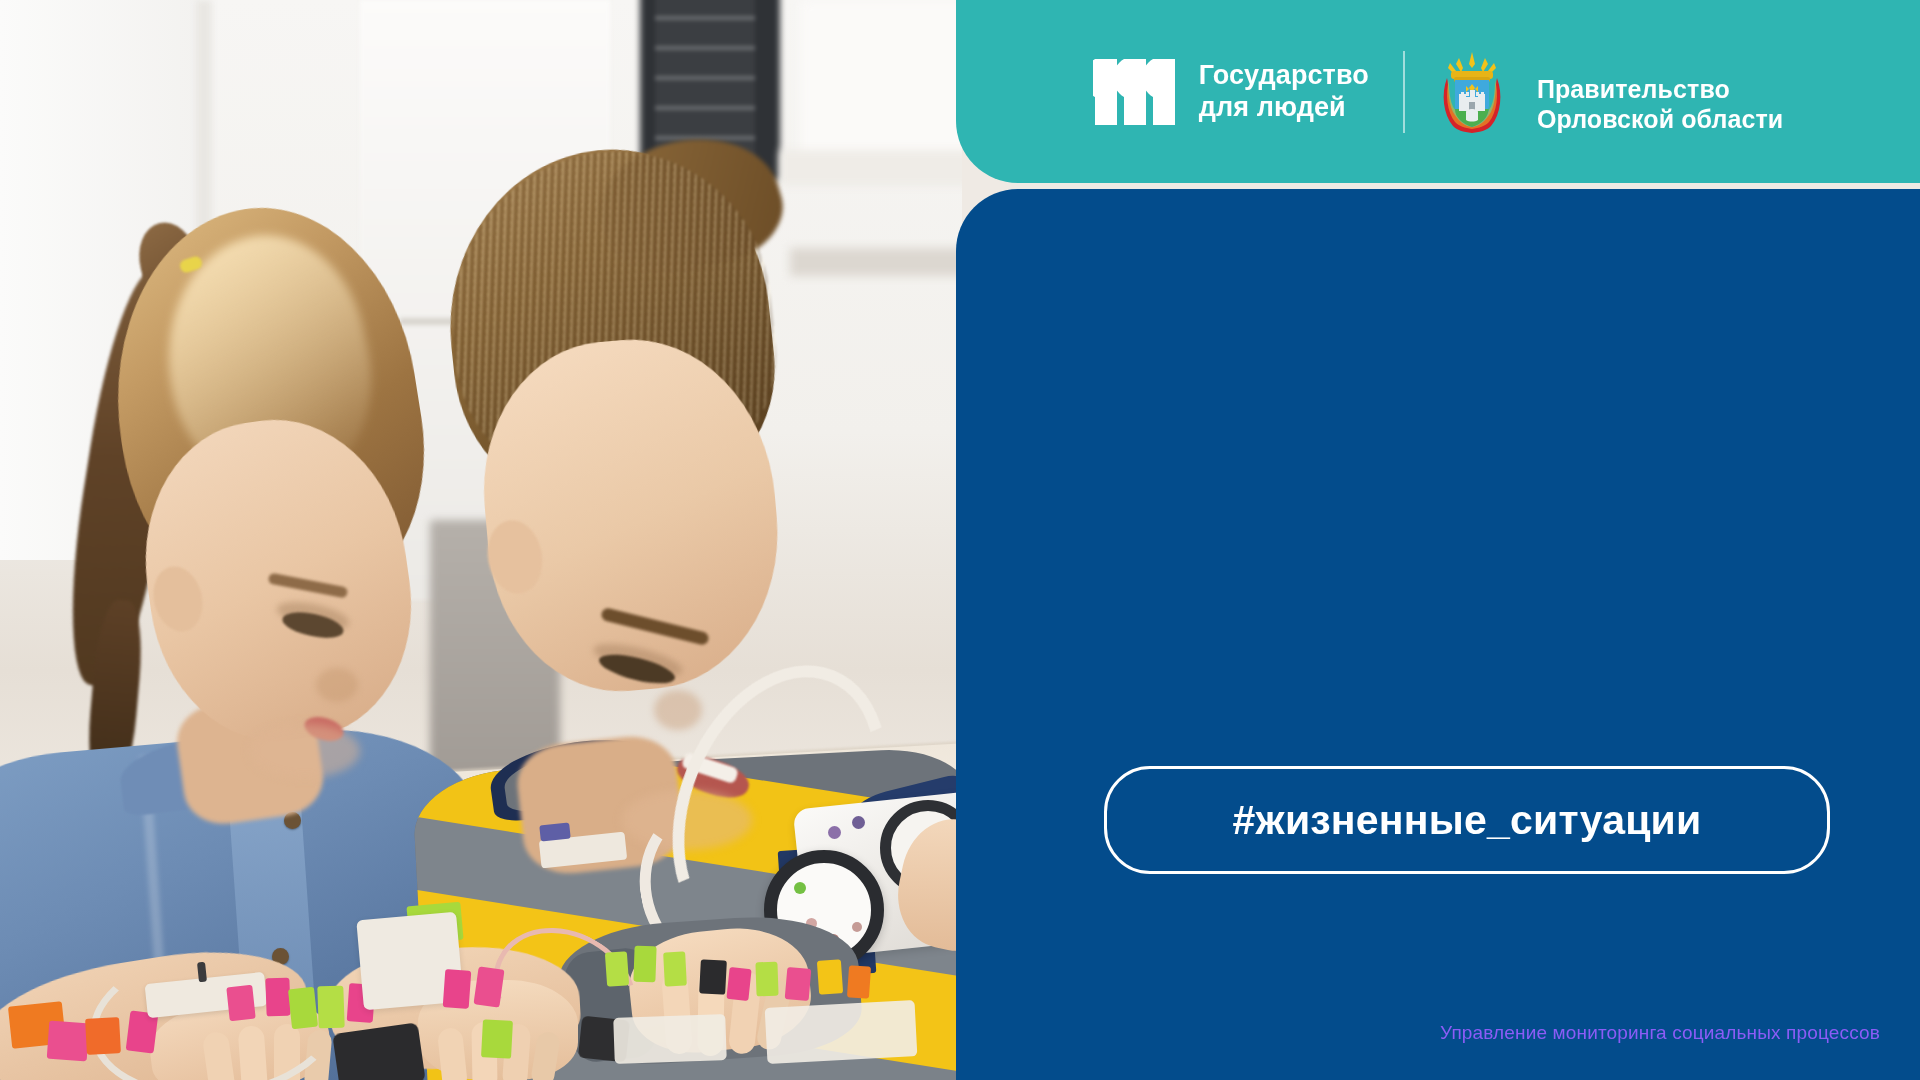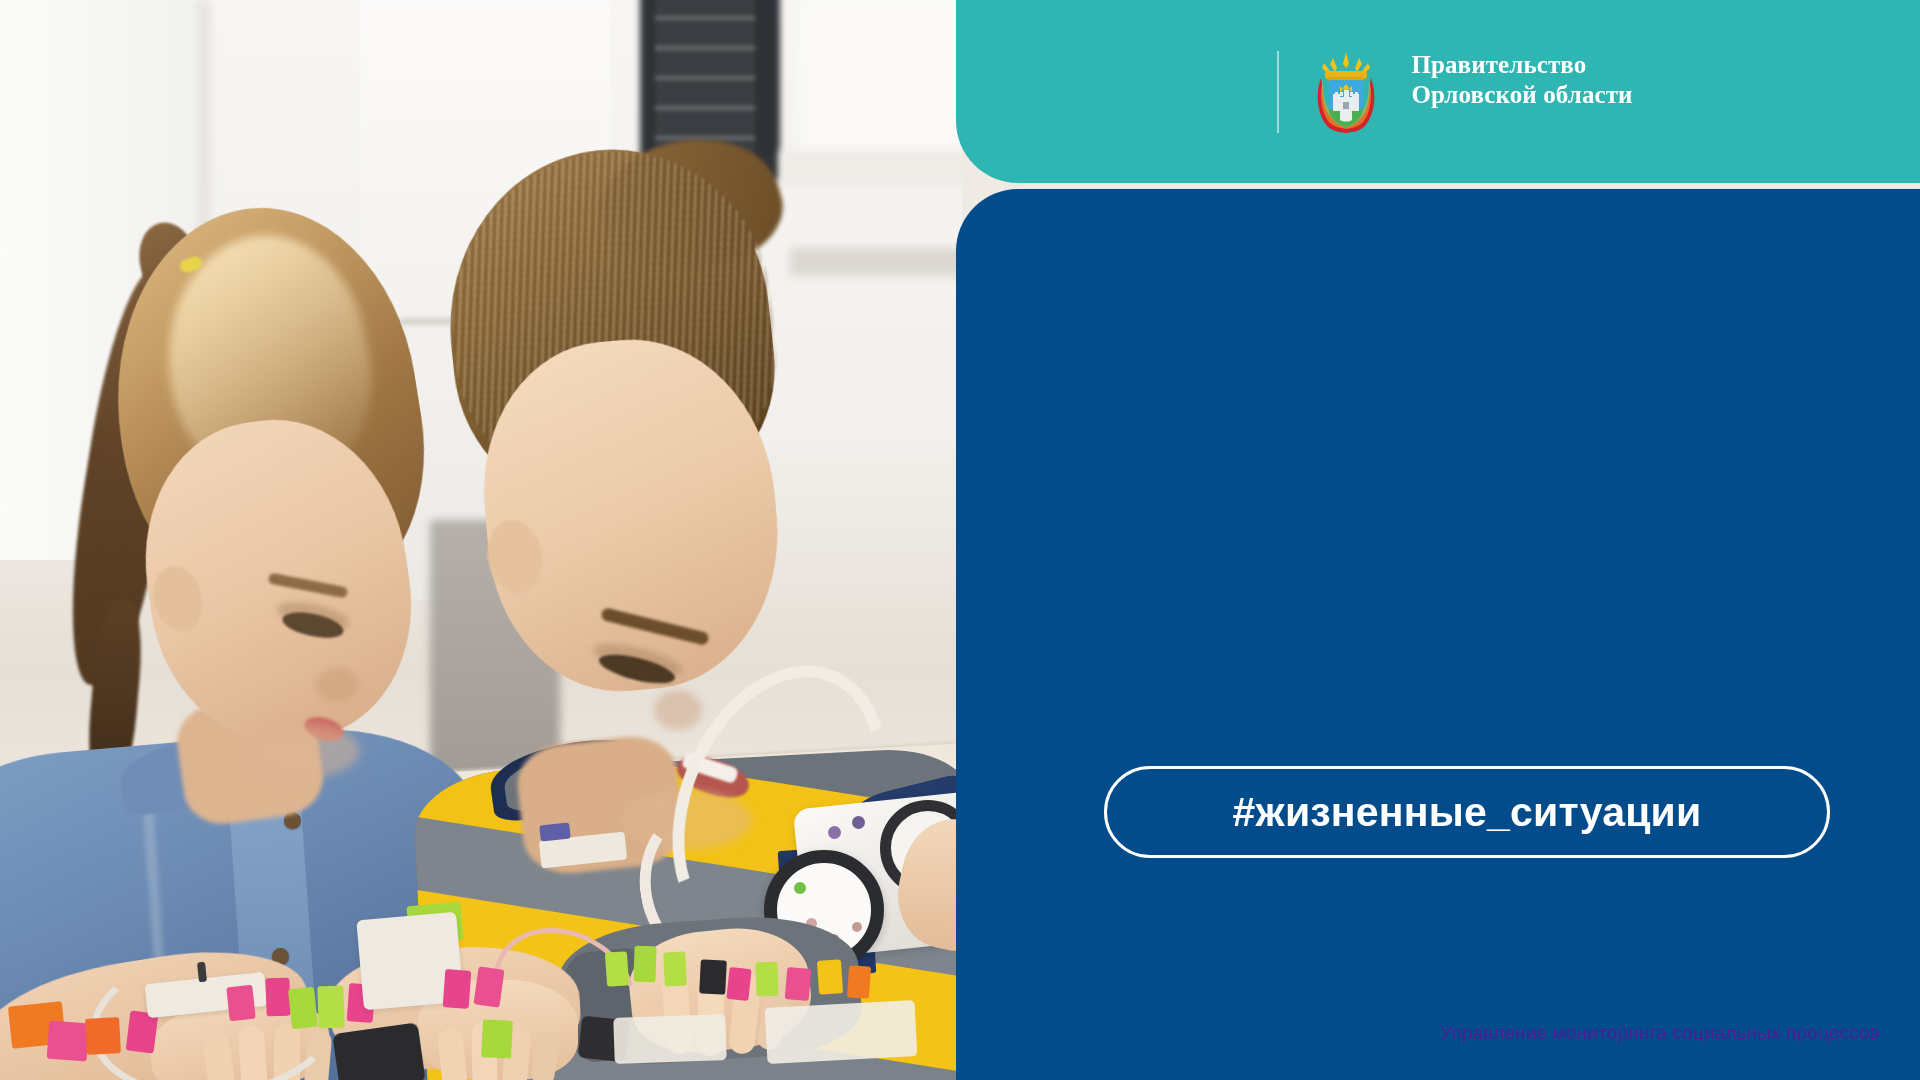--- a/index.html
+++ b/index.html
@@ -138,35 +138,35 @@
   
   .teal-panel { position:absolute; left:956px; top:0; width:964px; height:183px; background:#2fb5b2; border-bottom-left-radius:62px; }
   .blue-panel { position:absolute; left:956px; top:189px; width:964px; height:891px; background:#034c8c; border-top-left-radius:62px; }
 
   
   .hdr { position:absolute; left:956px; top:0; width:964px; height:183px; display:flex; align-items:center; justify-content:center; gap:0; }
   .brand-left { display:flex; align-items:center; gap:22px; }
   .flag-mark { position:relative; width:84px; height:70px; flex:none; }
   .brand-left-text { color:#ffffff; font-size:27px; line-height:1.18; font-weight:700; letter-spacing:.1px; white-space:pre-line; }
   .hdr-divider { width:2px; height:82px; background:rgba(255,255,255,.55); margin:0 34px; flex:none; }
-  .brand-right { display:flex; align-items:flex-start; gap:32px;font-family:Liberation Serif, serif; }
+  .brand-right { display:flex; align-items:flex-end; gap:32px; }
   .coa { position:relative; width:66px; height:84px; flex:none; }
   .brand-right-text { color:#ffffff; font-size:25px; line-height:1.2; font-weight:700; letter-spacing:.1px; white-space:pre-line; }
 
   
   .title { position:absolute; left:976px; top:382px; width:924px; text-align:center; color:#ffffff;
     font-size:57px; line-height:1.165; font-weight:400; letter-spacing:-0.3px; white-space:pre-line; }
 
   
-  .pill { position:absolute; left:1104px; top:766px; width:726px; height:92px; border:3px solid #ffffff; border-radius:46px;
+  .pill { position:absolute; left:1104px; top:766px; width:726px; height:108px; border:3px solid #ffffff; border-radius:46px;
     display:flex; align-items:center; justify-content:center; }
   .pill span { color:#ffffff; font-size:41px; font-weight:700; letter-spacing:.2px; }
 
   
-  .footer { position:absolute; left:0; right:40px; top:1022px; text-align:right; color:#4c1d95; font-size:19px; letter-spacing:.15px; }
+  .footer { position:absolute; left:0; right:40px; top:1022px; text-align:right; color:#8b5cf6; font-size:19px; letter-spacing:.15px; }
 </style>
 </head>
 <body>
 
 <div id="stage">
 
   <div class="photo-wrap">
     <div class="photo">
       <div class="bg-room"></div>
       <div class="bg-wall-left"></div>
@@ -301,20 +301,31 @@
       <div class="cmp" style="left:848px;top:966px;width:22px;height:32px;background:#ef7a21;transform:rotate(4deg);"></div>
       <div class="cmp" style="left:614px;top:1016px;width:112px;height:46px;background:#f1ece3;border-radius:5px;transform:rotate(-2deg);opacity:.9;"></div>
       <div class="cmp" style="left:766px;top:1004px;width:150px;height:56px;background:#f2ede5;border-radius:5px;transform:rotate(-3deg);opacity:.9;"></div>
     </div>
   </div>
 
   <div class="teal-panel"></div>
 
   <div class="hdr">
 
+    <div class="brand-left">
+      <div class="flag-mark">
+        <svg viewBox="0 0 84 70" width="84" height="70" aria-hidden="true">
+          <path d="M2 2 H24 V68 H2 V40 A22 22 0 0 1 2 2 Z" fill="#ffffff"></path>
+          <path d="M31 2 H53 V68 H31 V40 A22 22 0 0 1 31 2 Z" fill="#ffffff"></path>
+          <path d="M60 2 H82 V68 H60 V40 A22 22 0 0 1 60 2 Z" fill="#ffffff"></path>
+        </svg>
+      </div>
+      <div class="brand-left-text">Государство
+для людей</div>
+    </div>
 
     <div class="hdr-divider"></div>
 
     <div class="brand-right">
       <div class="coa">
         <svg viewBox="0 0 66 84" width="66" height="84" aria-hidden="true">
 
           <g>
             <path d="M33 2 L36 14 L33 18 L30 14 Z" fill="#f2c21a"></path>
             <path d="M20 8 L24 18 L22 22 L17 14 Z" fill="#f2c21a"></path>

